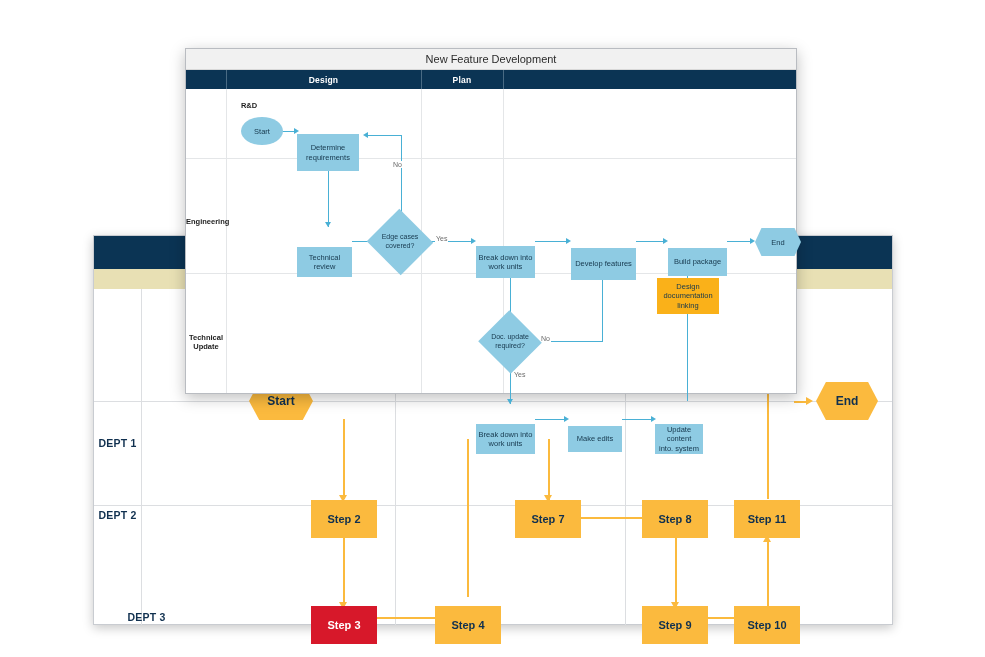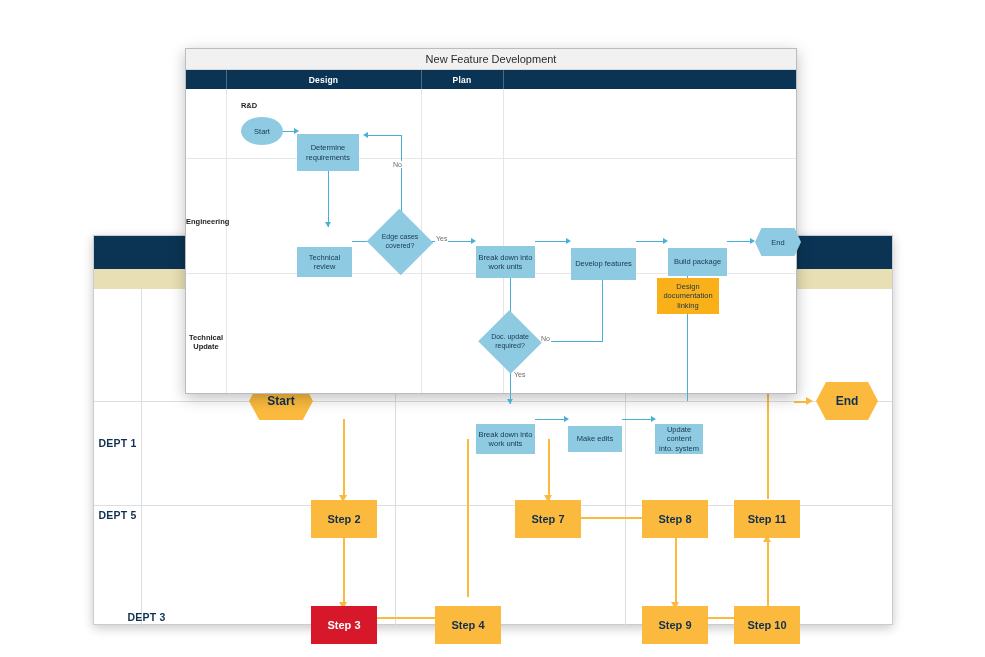--- a/index.html
+++ b/index.html
@@ -121,21 +121,21 @@
     <div class="back-body">
 
       <div class="back-vline" style="left:47px;"></div>
       <div class="back-vline" style="left:301px;"></div>
       <div class="back-vline" style="left:531px;"></div>
 
       <div class="back-hline" style="top:112px;"></div>
       <div class="back-hline" style="top:216px;"></div>
 
       <div class="back-lane-label" style="top:116px;margin-top:32px;">DEPT 1</div>
-      <div class="back-lane-label" style="top:220px;">DEPT 5</div>
+      <div class="back-lane-label" style="top:220px;">DEPT 2</div>
       <div class="back-lane-label" style="top:322px;padding-left:29px;">DEPT 3</div>
 
       <div class="ocn ocn-v" style="left:249px;top:130px;height:80px;"></div>
       <div class="oarw oarw-d" style="left:245px;top:206px;"></div>
 
       <div class="ocn ocn-v" style="left:249px;top:249px;height:70px;"></div>
       <div class="oarw oarw-d" style="left:245px;top:313px;"></div>
 
       <div class="ocn ocn-h" style="left:282px;top:328px;width:82px;"></div>
       <div class="oarw oarw-r" style="left:363px;top:324px;"></div>

